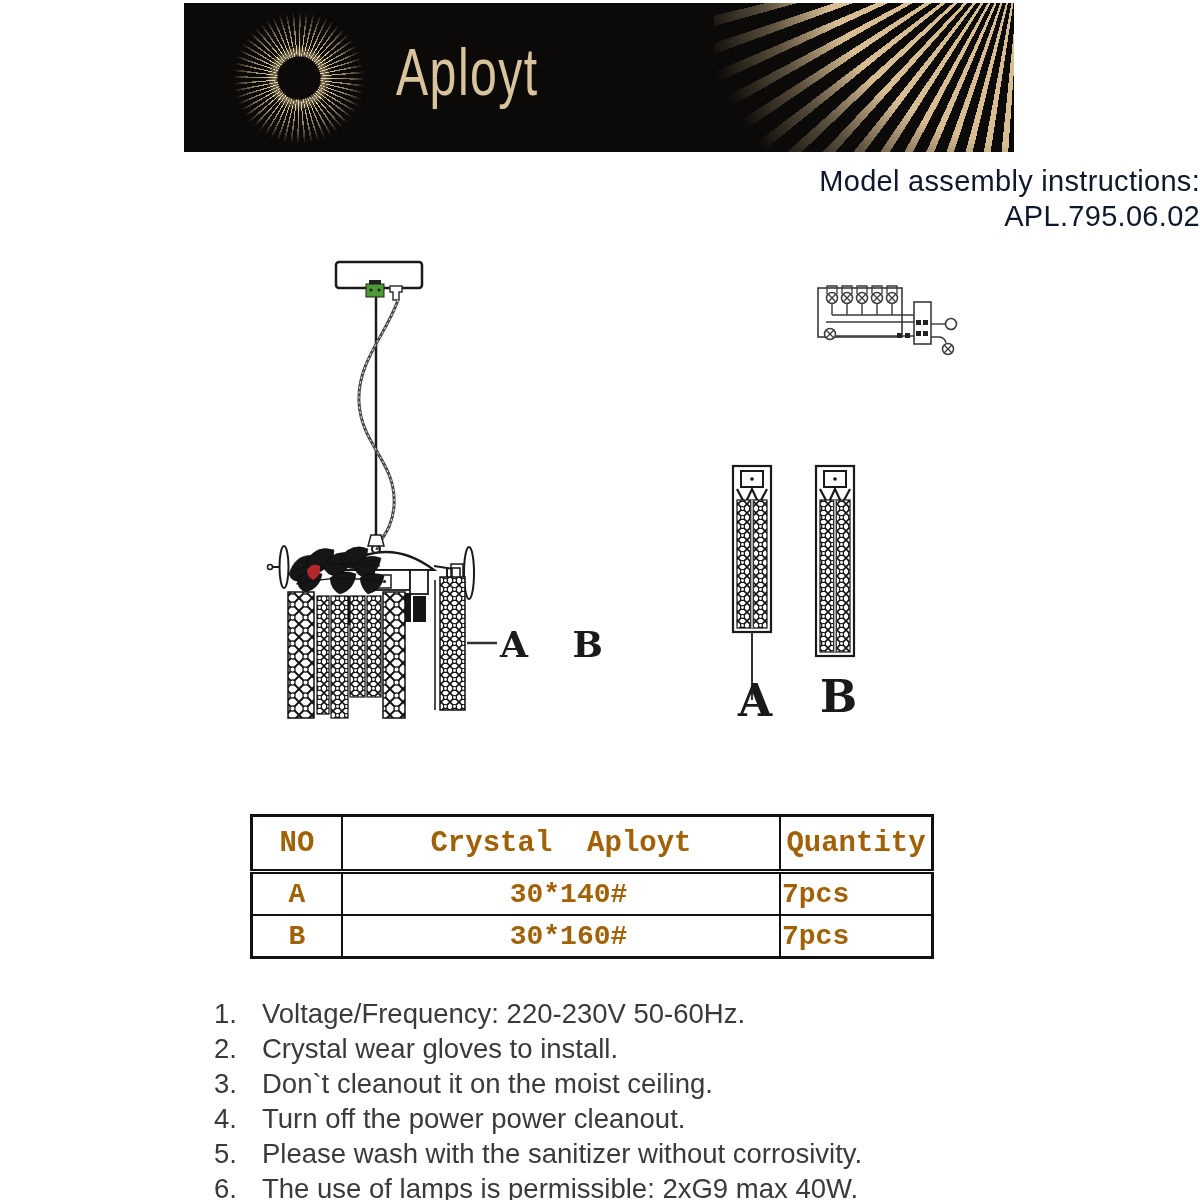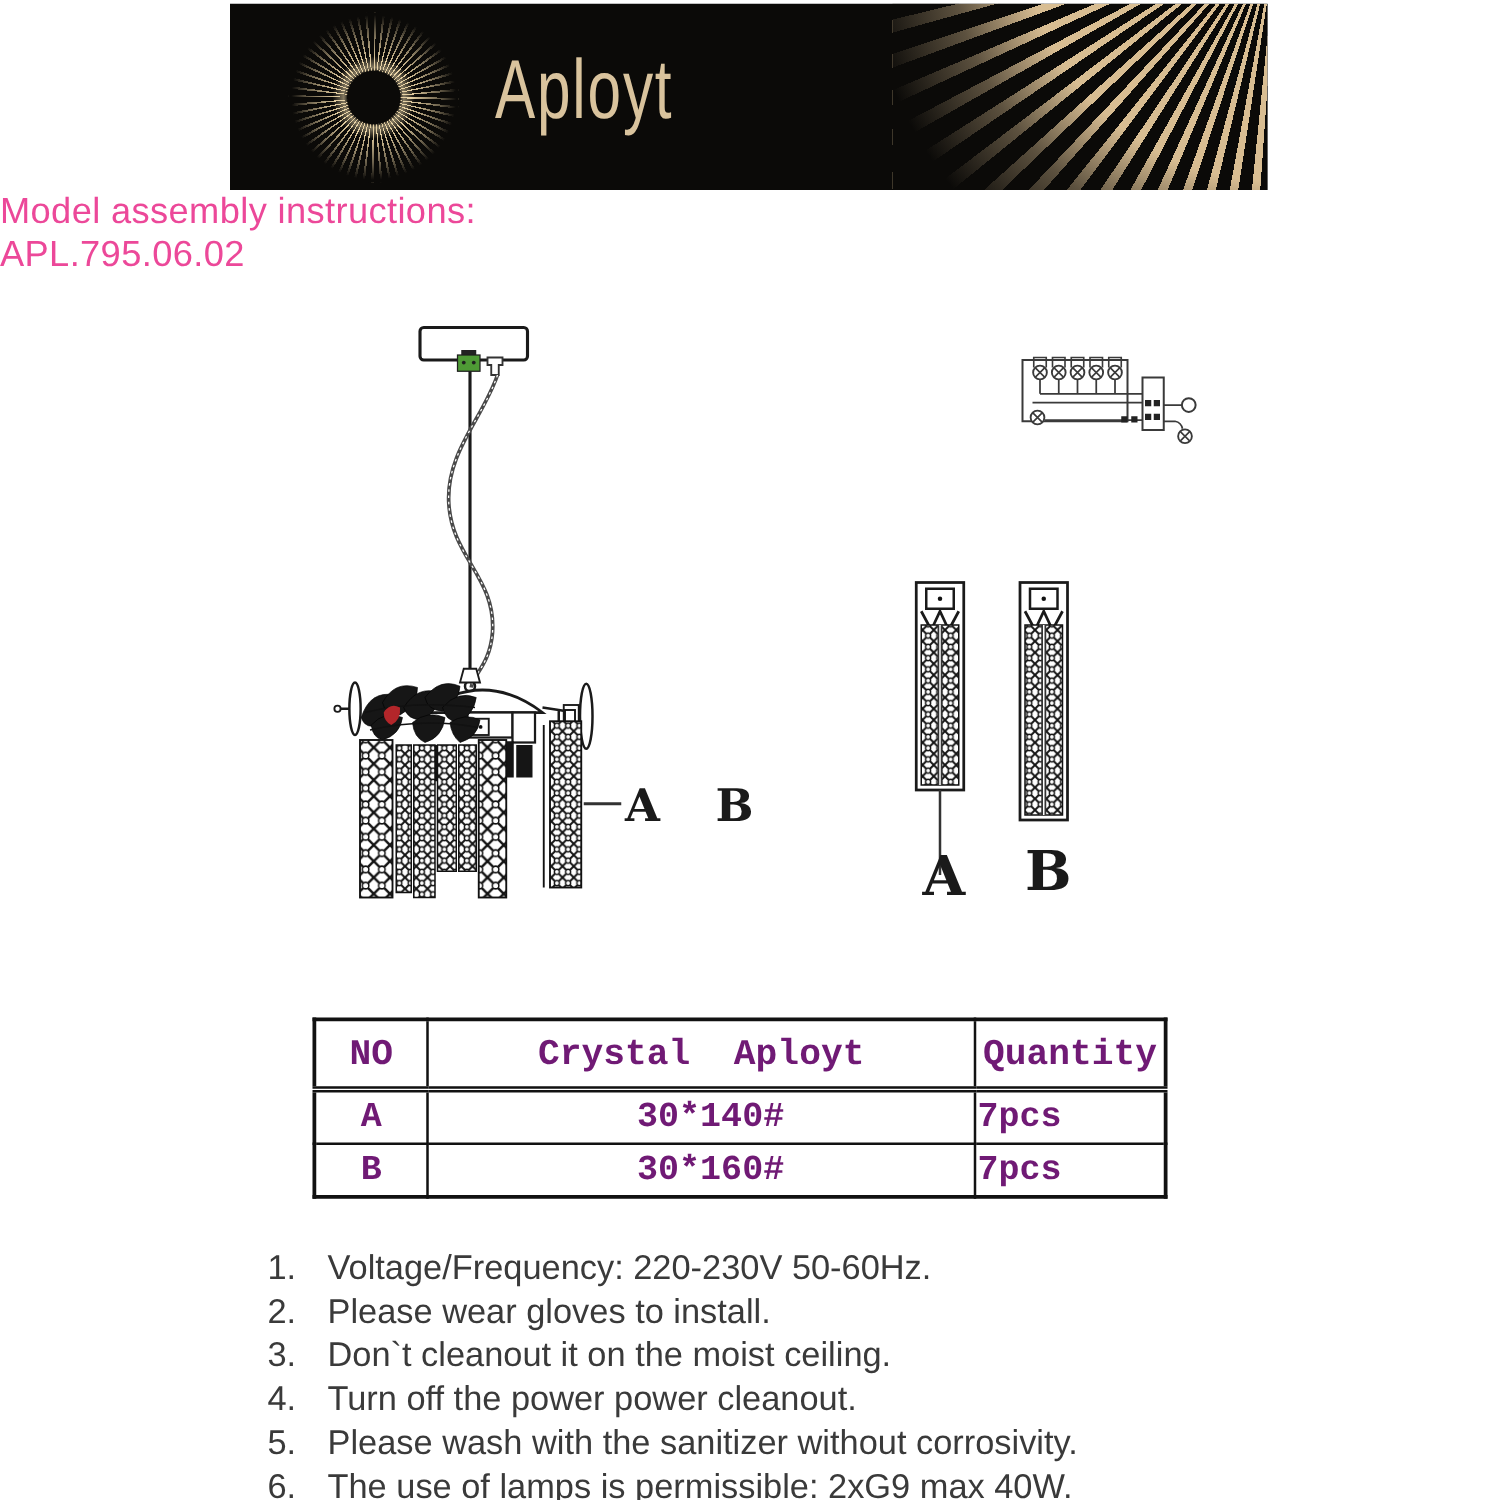--- a/index.html
+++ b/index.html
@@ -27,32 +27,32 @@
     transform:scaleX(0.72); transform-origin:left center; white-space:nowrap;
   }
   .rays {
     position:absolute; right:0; top:0; width:300px; height:149px;
     background:
       radial-gradient(circle at 103% -42%, rgba(11,10,8,0) 0 205px, rgba(11,10,8,0.6) 265px, #0b0a08 335px),
       repeating-conic-gradient(from 120deg at 103% -42%, #0b0a08 0deg 2.9deg, #d8bd92 2.9deg 4.7deg);
   }
 
   
-  .title-block { position:absolute; left:0; top:152px; width:1200px; text-align:left; color:#ec4899; }
+  .title-block { position:absolute; left:0; top:164px; width:1200px; text-align:right; color:#0f172a; }
   .title-line { font-size:29px; line-height:35px; letter-spacing:0.3px; }
 
   
   .drawing { position:absolute; left:0; top:250px; }
   .ablabel { font-family:"DejaVu Serif", serif; font-weight:600; font-size:36px; fill:#1a1a1a; letter-spacing:16px; }
   .piece-label { font-family:"DejaVu Serif", serif; font-weight:700; font-size:44px; fill:#1a1a1a; }
 
   
   .spec-table {
     position:absolute; left:250px; top:814px; width:668px; border-collapse:collapse;
-    font-family:"Liberation Mono", monospace; font-weight:700; color:#701a75;
+    font-family:"Liberation Mono", monospace; font-weight:700; color:#a16207;
     table-layout:fixed;
   }
   .spec-table td { border:2px solid #111; }
   .spec-table tr.hdr td { border-bottom:5px double #111; height:50px; font-size:29px; text-align:center; }
   .spec-table { border:3px solid #111; }
   .spec-table tr.row td { height:38px; font-size:28px; }
   .col-no  { width:86px;  text-align:center; }
   .col-mod { width:434px; white-space:pre; }
   .col-qty { width:148px; text-align:left; }
   tr.row .col-mod { padding-left:16px; text-align:center; }
@@ -243,21 +243,21 @@
   </tbody>
     </table>
 
   <div class="instructions">
     <div class="li">
       <span class="num">1.</span>
       <span class="txt">Voltage/Frequency: 220-230V 50-60Hz.</span>
     </div>
     <div class="li">
       <span class="num">2.</span>
-      <span class="txt">Please wear gloves to install.</span>
+      <span class="txt">Crystal wear gloves to install.</span>
     </div>
     <div class="li">
       <span class="num">3.</span>
       <span class="txt">Don`t cleanout it on the moist ceiling.</span>
     </div>
     <div class="li">
       <span class="num">4.</span>
       <span class="txt">Turn off the power power cleanout.</span>
     </div>
     <div class="li">

